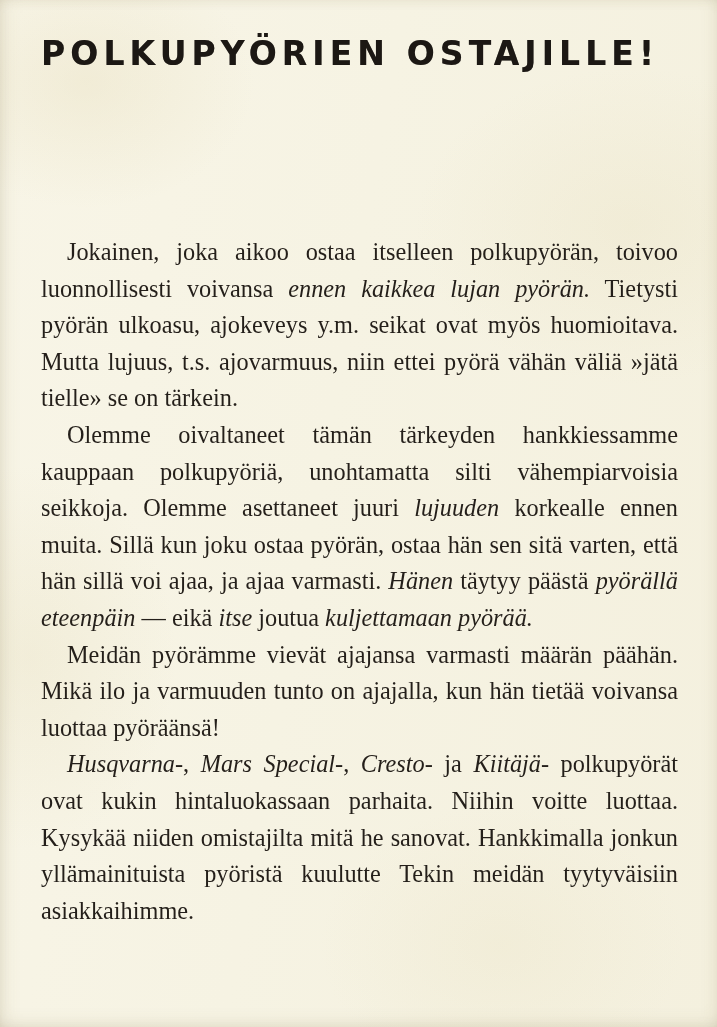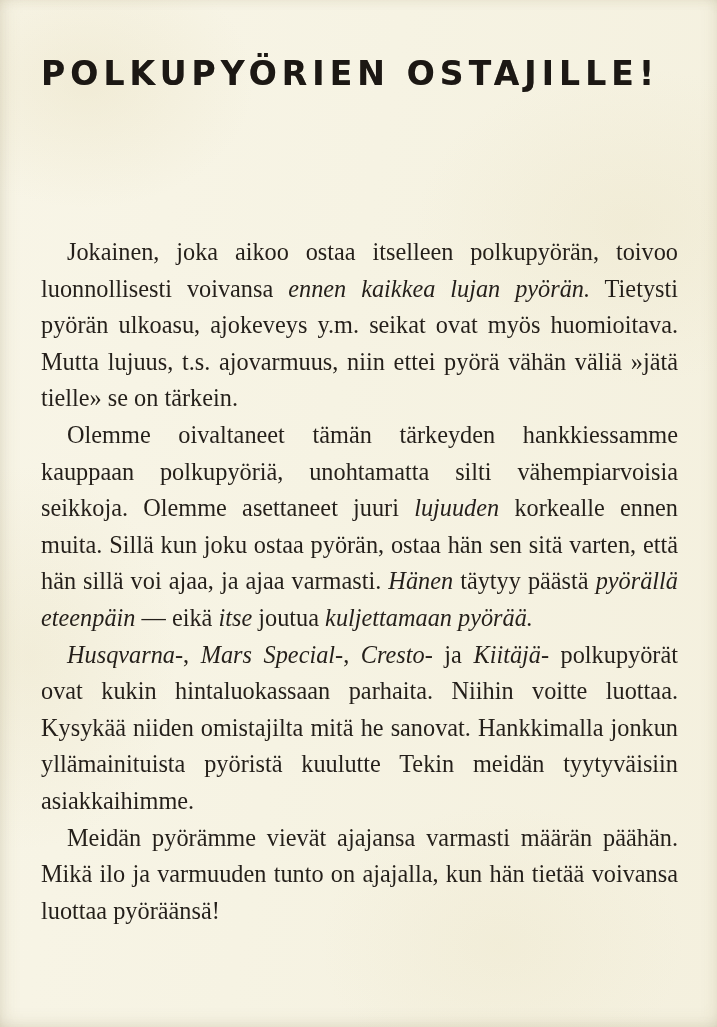--- a/index.html
+++ b/index.html
@@ -47,21 +47,21 @@
     z-index: 2;
     width: 717px;
     height: 1027px;
     box-sizing: border-box;
   }
 
   
   .headline {
     position: absolute;
     left: 41px;
-    top: 32px;
+    top: 12px;
     width: 640px;
     font-family: "DejaVu Sans", "Liberation Sans", sans-serif;
     font-weight: 700;
     font-size: 33px;
     line-height: 40px;
     letter-spacing: 5.1px;
     color: #1c1814;
     white-space: nowrap;
     text-shadow: 0 0 0.6px rgba(28,24,20,0.5);
   }
@@ -99,17 +99,17 @@
 <div class="paper-texture"></div>
 <div class="edge-shade"></div>
 
 <div class="page">
 
   <h1 class="headline">POLKUPYÖRIEN OSTAJILLE!</h1>
 
   <div class="body-copy">
       <p><span>Jokainen, joka aikoo ostaa itselleen polkupyörän, toivoo luonnollisesti voivansa </span><i>ennen kaikkea lujan pyörän.</i><span> Tietysti pyörän ulkoasu, ajokeveys y.m. seikat ovat myös huomioitava.  Mutta lujuus, t.s. ajovarmuus, niin ettei pyörä vähän väliä »jätä tielle» se on tärkein.</span></p>
       <p><span>Olemme oivaltaneet tämän tärkeyden hankkiessamme kauppaan polkupyöriä, unohtamatta silti vähempiarvoisia seikkoja.  Olemme asettaneet juuri </span><i>lujuuden</i><span> korkealle ennen muita.  Sillä kun joku ostaa pyörän, ostaa hän sen sitä varten, että hän sillä voi ajaa, ja ajaa varmasti. </span><i>Hänen</i><span> täytyy päästä </span><i>pyörällä eteenpäin</i><span> — eikä </span><i>itse</i><span> joutua </span><i>kuljettamaan pyörää.</i></p>
+      <p><span>Meidän pyörämme vievät ajajansa varmasti määrän päähän.  Mikä ilo ja varmuuden tunto on ajajalla, kun hän tietää voivansa luottaa pyöräänsä!</span></p>
       <p><i>Husqvarna-</i><span>, </span><i>Mars Special-</i><span>, </span><i>Cresto-</i><span> ja </span><i>Kiitäjä-</i><span> polkupyörät ovat kukin hintaluokassaan parhaita.  Niihin voitte luottaa.  Kysykää niiden omistajilta mitä he sanovat.  Hankkimalla jonkun yllämainituista pyöristä kuulutte Tekin meidän tyytyväisiin asiakkaihimme.</span></p>
-      <p><span>Meidän pyörämme vievät ajajansa varmasti määrän päähän.  Mikä ilo ja varmuuden tunto on ajajalla, kun hän tietää voivansa luottaa pyöräänsä!</span></p>
     </div>
 
 </div>
 
 </body></html>

